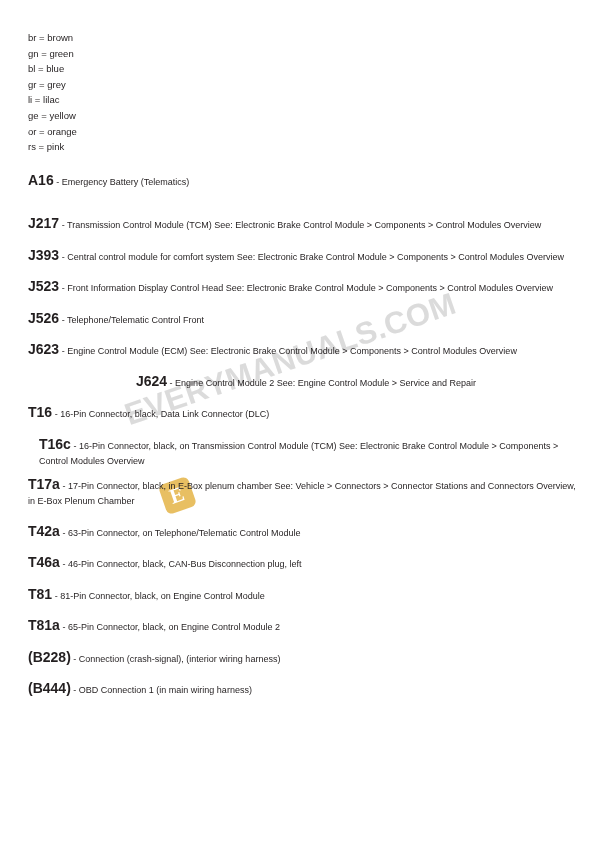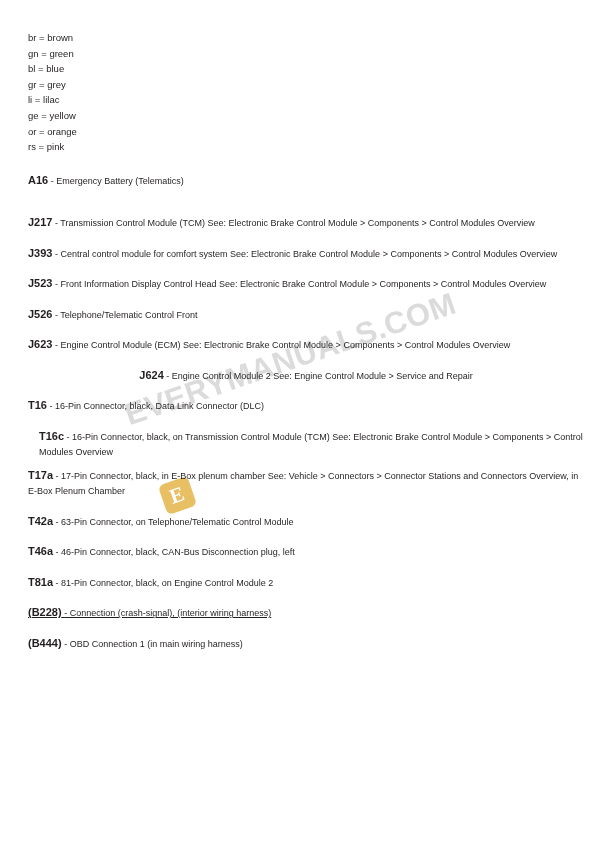--- a/index.html
+++ b/index.html
@@ -41,21 +41,21 @@
   }
   .entry {
     margin: 0 0 7px 0;
     font-size: 9px;
     line-height: 15.5px;
     color: #231f20;
     text-indent: 0;
   }
   .entry .code {
     font-weight: bold;
-    font-size: 11px;
+    font-size: 14px;
     margin-left: 0;
   }
   .entry .desc {
     font-weight: normal;
   }
 
   
   .watermark {
     position: absolute;
     left: 0;
@@ -170,27 +170,31 @@
     <div class="entry" style="margin-top:14px;">
       <span class="code">T42a</span>
       <span class="desc">- 63-Pin Connector, on Telephone/Telematic Control Module</span>
     </div>
 
     <div class="entry" style="margin-top:14px;">
       <span class="code">T46a</span>
       <span class="desc">- 46-Pin Connector, black, CAN-Bus Disconnection plug, left</span>
     </div>
 
+    <div class="entry" style="margin-top:14px;">
+      <span class="code">T81</span>
+      <span class="desc">- 81-Pin Connector, black, on Engine Control Module</span>
+    </div>
 
     <div class="entry" style="margin-top:14px;">
       <span class="code">T81a</span>
-      <span class="desc">- 81-Pin Connector, black, on Engine Control Module 2</span>
-    </div>
-
-    <div class="entry" style="margin-top:14px;text-decoration:underline;">
+      <span class="desc">- 65-Pin Connector, black, on Engine Control Module 2</span>
+    </div>
+
+    <div class="entry" style="margin-top:14px;">
       <span class="code">(B228)</span>
       <span class="desc">- Connection (crash-signal), (interior wiring harness)</span>
     </div>
 
     <div class="entry" style="margin-top:14px;">
       <span class="code">(B444)</span>
       <span class="desc">- OBD Connection 1 (in main wiring harness)</span>
     </div>
 
   </div>

